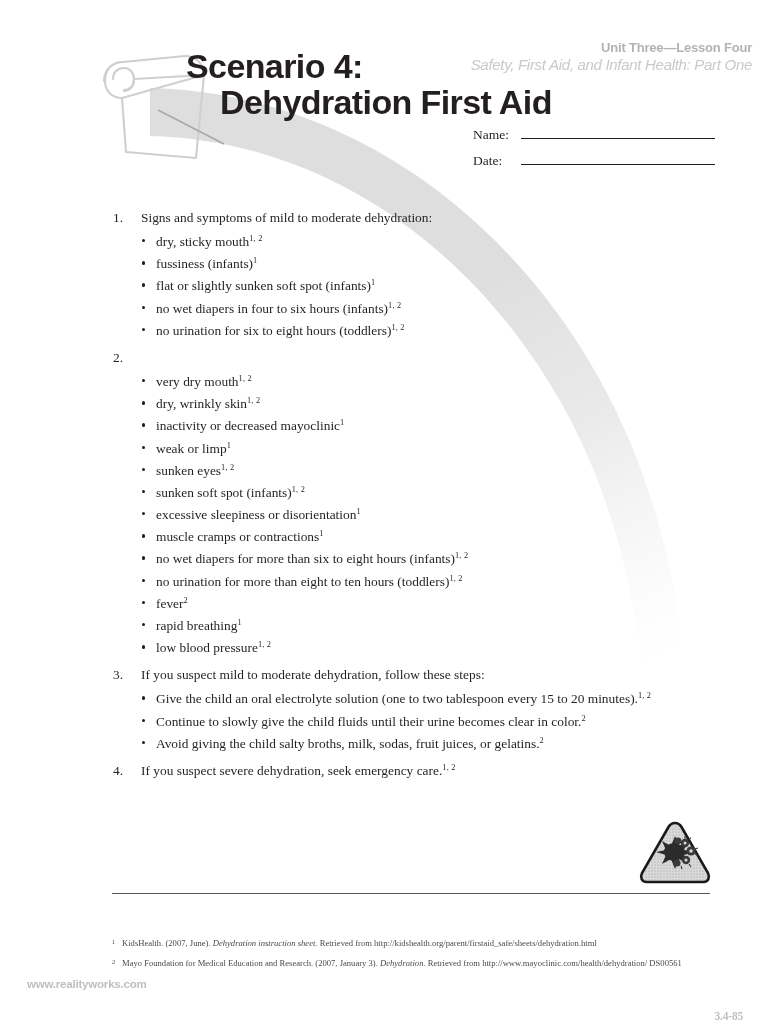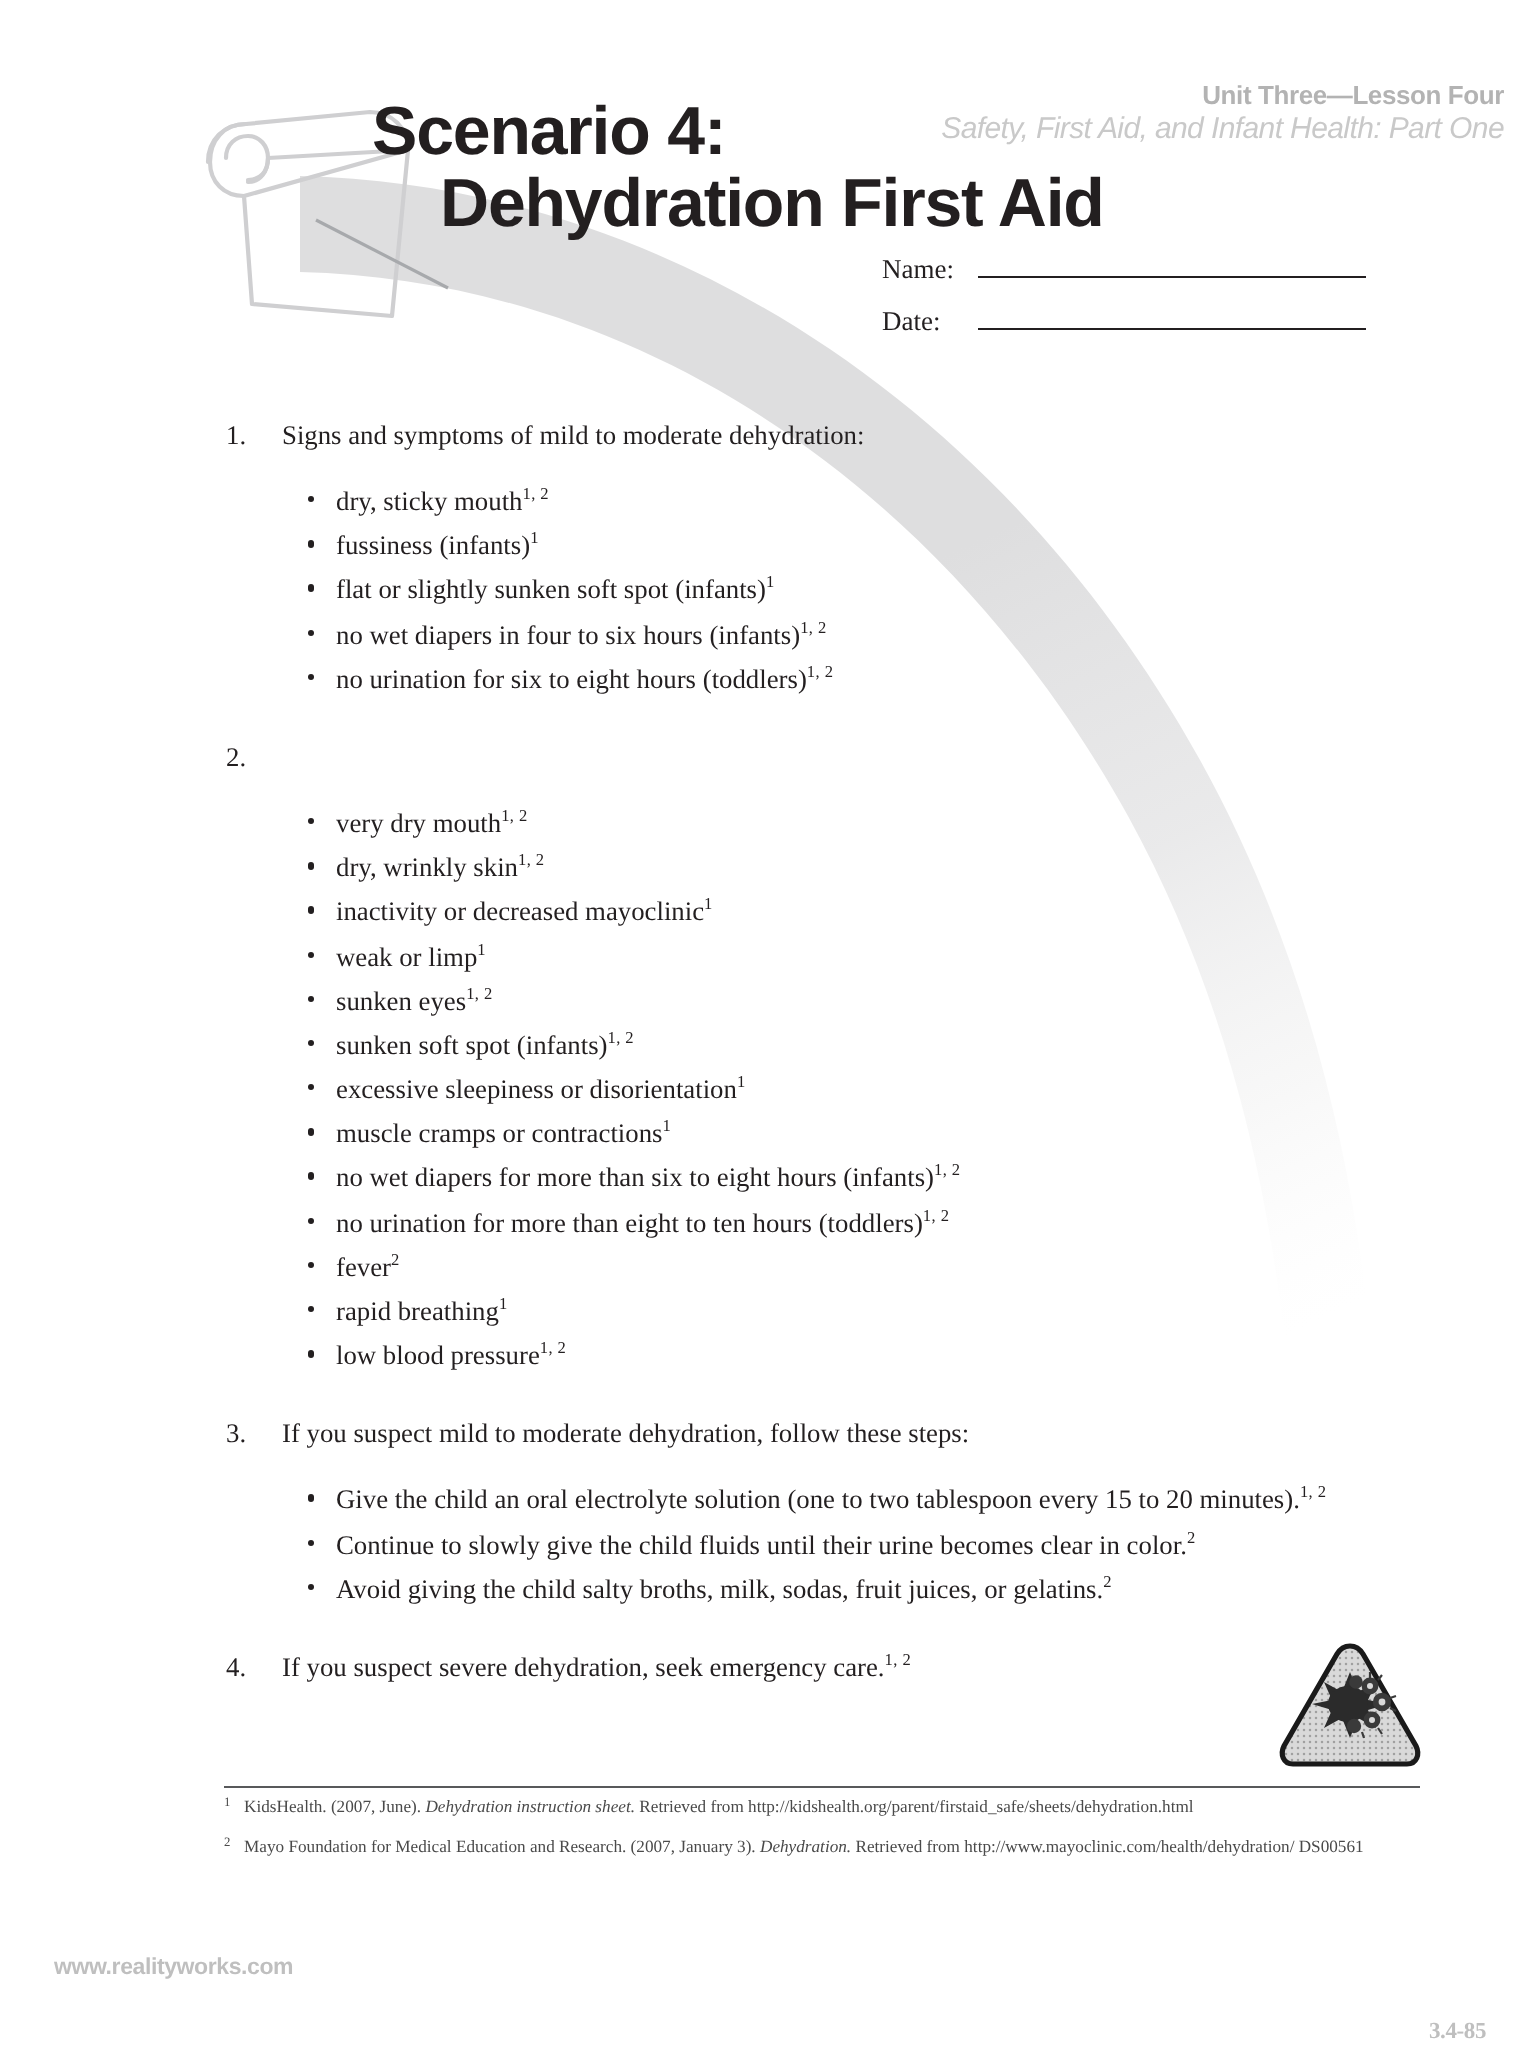--- a/index.html
+++ b/index.html
@@ -99,20 +99,21 @@
   .nd-row {
     display: flex;
     align-items: baseline;
     height: 26px;
   }
   .nd-label {
     font-family: "Liberation Serif", serif;
     font-size: 13.5px;
     color: #231f20;
     width: 48px;
+    margin-left: 32px;
   }
   .nd-rule {
     width: 194px;
     border-bottom: 1.1px solid #231f20;
     height: 12px;
   }
 
   
   #content {
     position: absolute;
@@ -133,21 +134,21 @@
   .num-item .num {
     position: absolute;
     left: 113px;
     top: 0;
     width: 22px;
     text-align: left;
     font-size: 13.4px;
   }
   .bullets {
     list-style: none;
-    margin: 12px;
+    margin: 0;
     padding: 0;
   }
   .bullet-item {
     position: relative;
     padding-left: 156px;
     min-height: 22.2px;
     line-height: 16px;
     font-size: 13.4px;
     color: #231f20;
   }
@@ -184,21 +185,21 @@
     left: 112px;
     top: 893px;
     width: 598px;
     height: 0;
     border-top: 1.4px solid #58595b;
     z-index: 3;
   }
   #footnotes {
     position: absolute;
     left: 112px;
-    top: 897px;
+    top: 937px;
     width: 620px;
     z-index: 3;
   }
   .footnote {
     position: relative;
     padding-left: 10px;
     font-size: 8.6px;
     line-height: 12.2px;
     color: #4a4a4a;
     margin-bottom: 8px;

